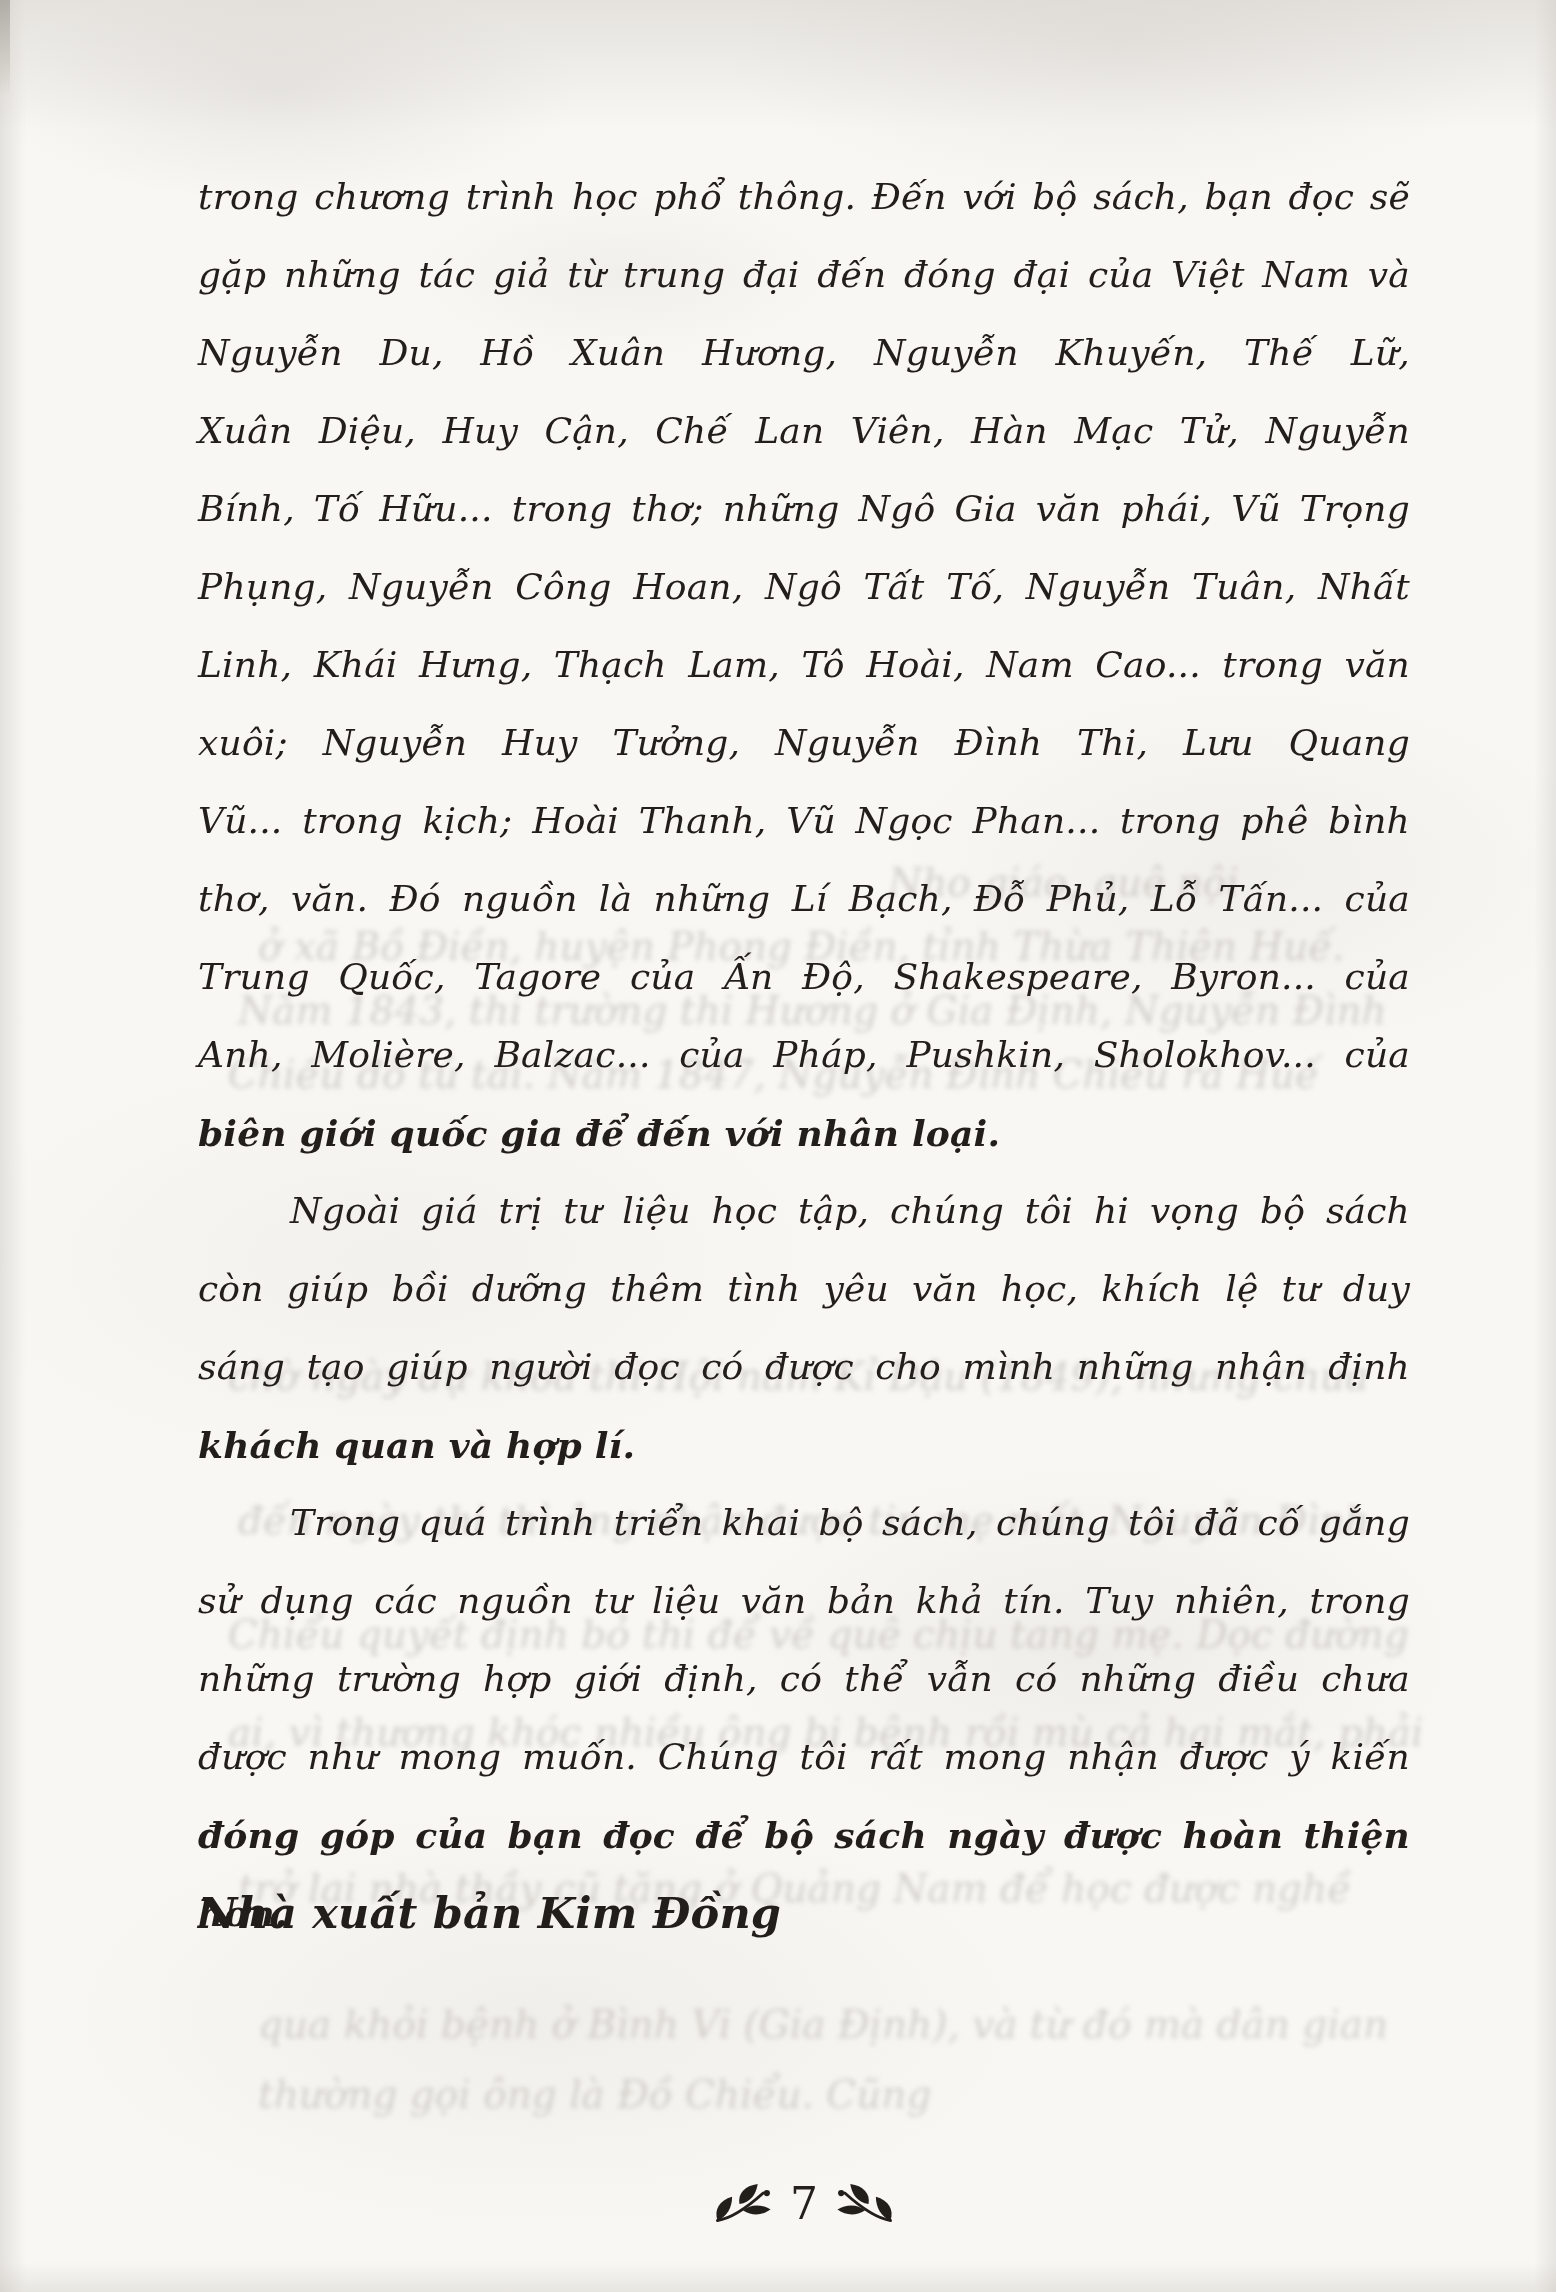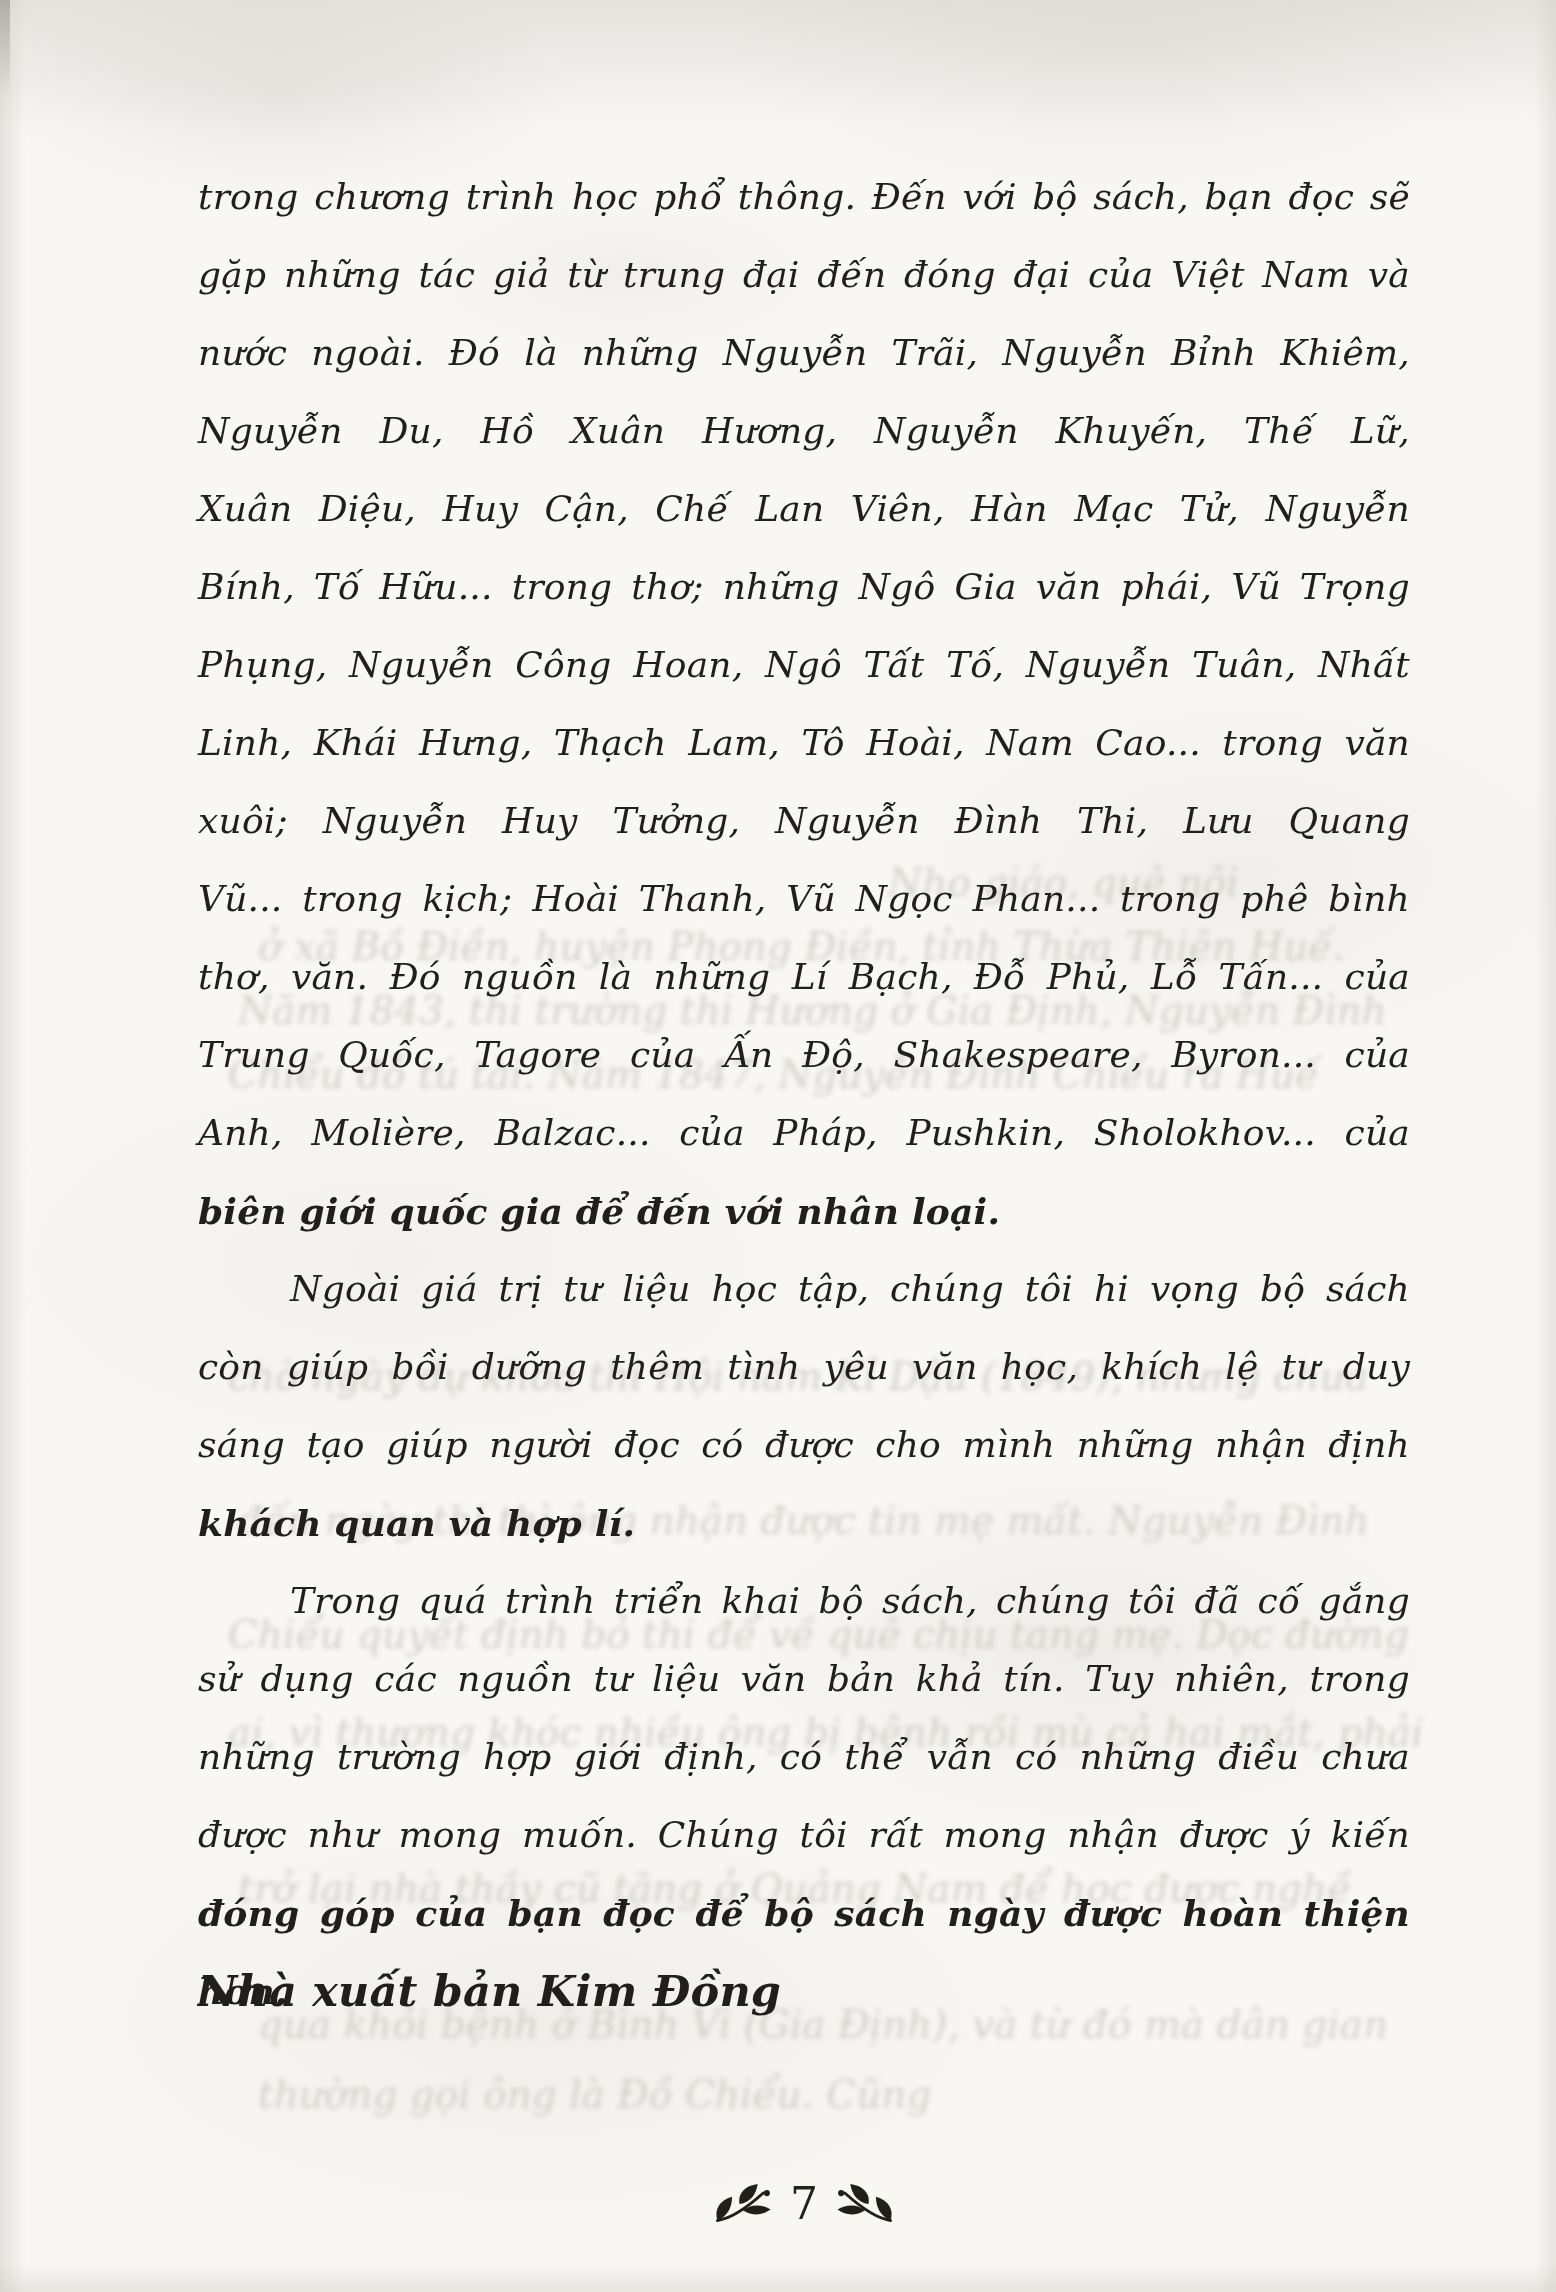--- a/index.html
+++ b/index.html
@@ -103,21 +103,20 @@
       <div class="ghost" style="top: 1866px; left: 238px;">trở lại nhà thầy cũ tặng ở Quảng Nam để học được nghề</div>
       <div class="ghost" style="top: 2002px; left: 258px;">qua khỏi bệnh ở Bình Vi (Gia Định), và từ đó mà dân gian</div>
       <div class="ghost" style="top: 2072px; left: 258px;">thường gọi ông là Đồ Chiểu. Cũng</div>
     </div>
 
   <div class="text-block" id="text-block">
 
   <div class="para">
         <div class="line">trong chương trình học phổ thông. Đến với bộ sách, bạn đọc sẽ</div>
         <div class="line">gặp những tác giả từ trung đại đến đóng đại của Việt Nam và</div>
-        <div class="line">nước ngoài. Đó là những Nguyễn Trãi, Nguyễn Bỉnh Khiêm,</div>
         <div class="line">Nguyễn Du, Hồ Xuân Hương, Nguyễn Khuyến, Thế Lữ,</div>
         <div class="line">Xuân Diệu, Huy Cận, Chế Lan Viên, Hàn Mạc Tử, Nguyễn</div>
         <div class="line">Bính, Tố Hữu... trong thơ; những Ngô Gia văn phái, Vũ Trọng</div>
         <div class="line">Phụng, Nguyễn Công Hoan, Ngô Tất Tố, Nguyễn Tuân, Nhất</div>
         <div class="line">Linh, Khái Hưng, Thạch Lam, Tô Hoài, Nam Cao... trong văn</div>
         <div class="line">xuôi; Nguyễn Huy Tưởng, Nguyễn Đình Thi, Lưu Quang</div>
         <div class="line">Vũ... trong kịch; Hoài Thanh, Vũ Ngọc Phan... trong phê bình</div>
         <div class="line">thơ, văn. Đó nguồn là những Lí Bạch, Đỗ Phủ, Lỗ Tấn... của</div>
         <div class="line">Trung Quốc, Tagore của Ấn Độ, Shakespeare, Byron... của</div>
         <div class="line">Anh, Molière, Balzac... của Pháp, Pushkin, Sholokhov... của</div>

